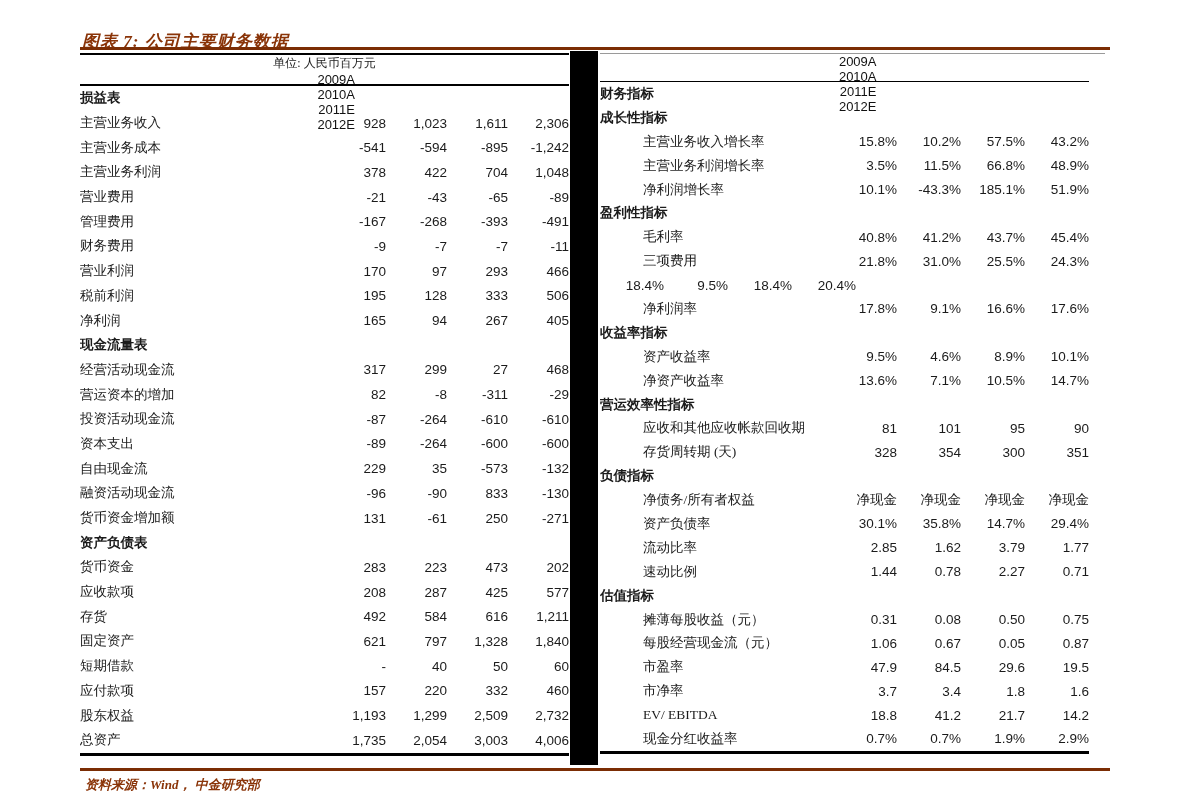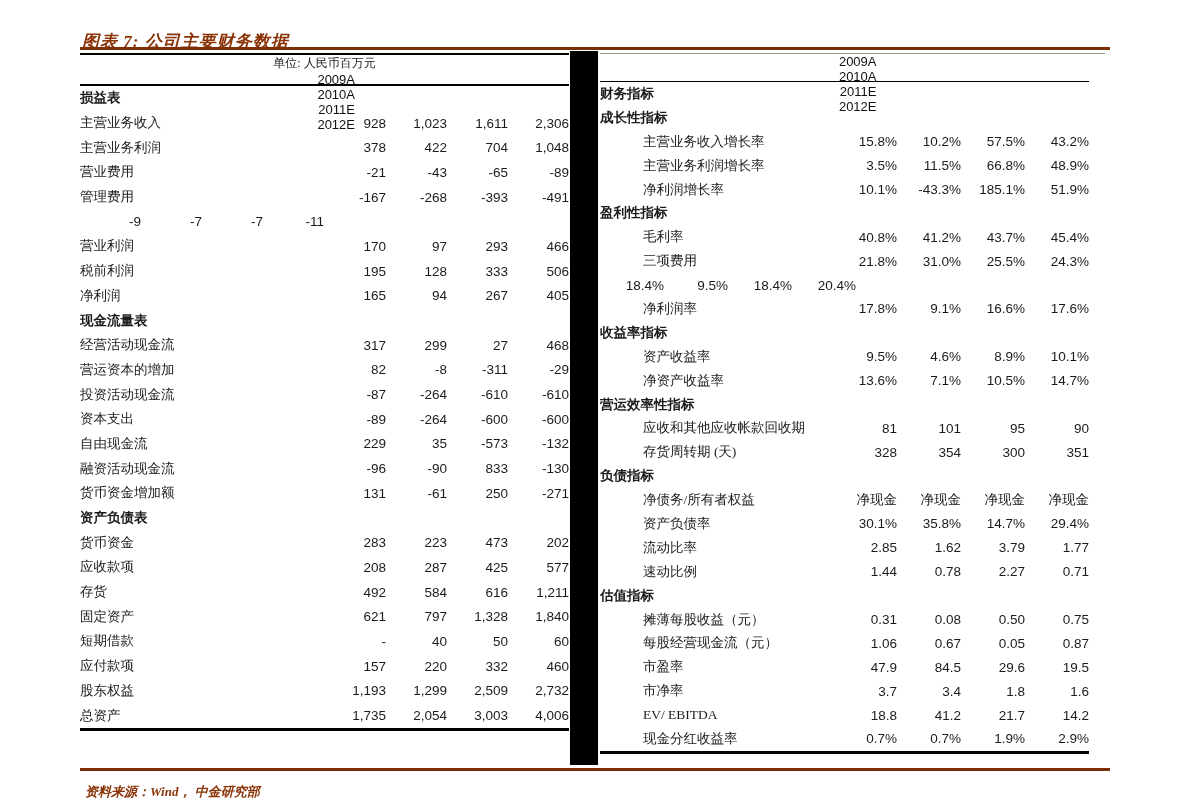--- a/index.html
+++ b/index.html
@@ -44,21 +44,20 @@
   }
   .fintable.right .cell { width:64px; }
   .footer-rule {
     position:absolute; left:80px; top:768px; width:1030px; height:3px;
     background:#7b2d04;
   }
   .footer {
     position:absolute; left:85px; top:776px;
     font-size:13px; font-weight:bold; font-style:italic; color:#8a3408;
     white-space:nowrap;
-    margin-top:7px;
   }
 </style>
 </head>
 <body>
 
 <div class="page">
 
   <div class="title">图表 7: 公司主要财务数据</div>
   <div class="title-rule"></div>
   <div class="gutter"></div>
@@ -77,20 +76,27 @@
           <div class="rlabel">损益表</div>
         </div>
         <div class="row">
           <div class="rlabel">主营业务收入</div>
           <div class="cell">928</div>
           <div class="cell">1,023</div>
           <div class="cell">1,611</div>
           <div class="cell">2,306</div>
         </div>
         <div class="row">
+          <div class="rlabel">主营业务成本</div>
+          <div class="cell">-541</div>
+          <div class="cell">-594</div>
+          <div class="cell">-895</div>
+          <div class="cell">-1,242</div>
+        </div>
+        <div class="row">
           <div class="rlabel">主营业务利润</div>
           <div class="cell">378</div>
           <div class="cell">422</div>
           <div class="cell">704</div>
           <div class="cell">1,048</div>
         </div>
         <div class="row">
           <div class="rlabel">营业费用</div>
           <div class="cell">-21</div>
           <div class="cell">-43</div>
@@ -98,20 +104,21 @@
           <div class="cell">-89</div>
         </div>
         <div class="row">
           <div class="rlabel">管理费用</div>
           <div class="cell">-167</div>
           <div class="cell">-268</div>
           <div class="cell">-393</div>
           <div class="cell">-491</div>
         </div>
         <div class="row">
+          <div class="rlabel">财务费用</div>
           <div class="cell">-9</div>
           <div class="cell">-7</div>
           <div class="cell">-7</div>
           <div class="cell">-11</div>
         </div>
         <div class="row">
           <div class="rlabel">营业利润</div>
           <div class="cell">170</div>
           <div class="cell">97</div>
           <div class="cell">293</div>

